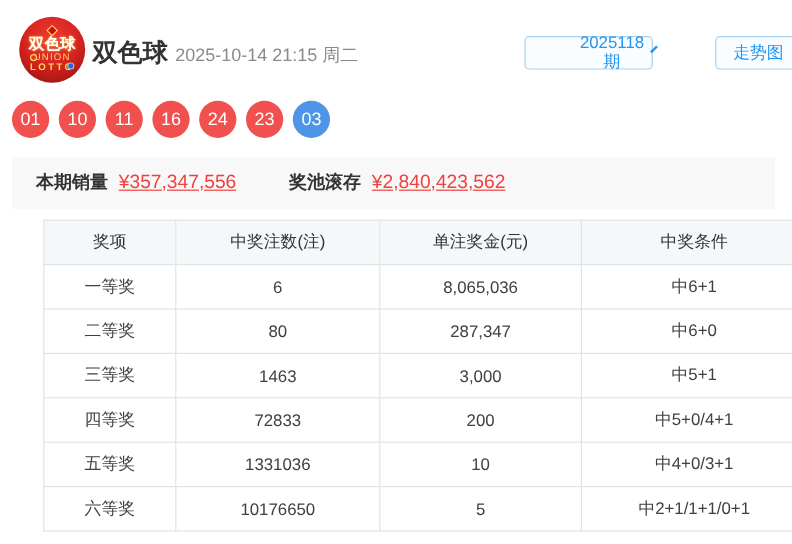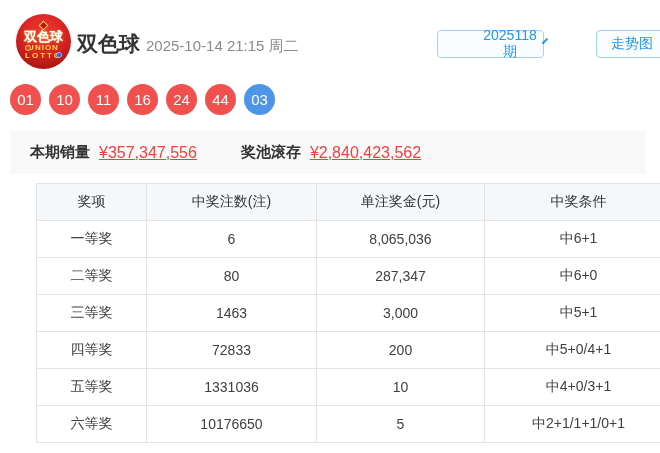--- a/index.html
+++ b/index.html
@@ -5,21 +5,21 @@
   * { margin:0; padding:0; box-sizing:border-box; }
   html,body { width:660px; height:453px; background:#fff; font-family:"Liberation Sans","DejaVu Sans",sans-serif; }
   .page { position:relative; width:660px; height:453px; background:#fff; overflow:hidden; }
 
   
   .logo { position:absolute; left:16px; top:14px; width:55px; height:55px; border-radius:50%;
           background:radial-gradient(circle at 50% 32%, #ef3a34 0%, #d42220 52%, #8d0f0d 100%);
           display:flex; flex-direction:column; align-items:center; justify-content:center; line-height:1.05; }
   .logo-knot { width:7px; height:7px; background:#c4100e; border:1px solid #ffd84d; transform:rotate(45deg); margin-bottom:1px; }
   .logo-cn { color:#fff; font-weight:bold; font-size:13px; text-shadow:0 0 2px #ffcf3f; white-space:nowrap; }
-  .logo-union { color:#ffd84d; font-size:8px; font-weight:bold; letter-spacing:1px; }
+  .logo-union { color:#ffd84d; font-size:8px; font-weight:normal; letter-spacing:1px; }
   .logo-lotto { color:#ffd84d; font-size:8px; font-weight:bold; letter-spacing:2px; }
   .logo-dot { position:absolute; width:6px; height:6px; border-radius:50%; }
   .logo-dot.red { left:9px; top:31px; background:#e03230; border:1px solid #ffd84d; }
   .logo-dot.blue { right:9px; bottom:11px; background:#2d62c5; border:1px solid #9db9ea; }
 
   .page-title { position:absolute; left:77px; top:30px; font-size:21px; font-weight:bold; color:#333; }
   .datetime { position:absolute; left:146px; top:37px; font-size:15px; color:#8b8b8b; }
 
   .btn { position:absolute; top:30px; height:28px; border:1px solid #a6d1f1; border-radius:4px;
          background:#fafdff; color:#2196f3; font-size:14px; cursor:pointer;
@@ -72,21 +72,21 @@
     <span class="chevron"></span>
   </button>
   <button class="btn btn-trend">走势图</button>
 
   <div class="balls">
     <span class="ball red">01</span>
     <span class="ball red">10</span>
     <span class="ball red">11</span>
     <span class="ball red">16</span>
     <span class="ball red">24</span>
-    <span class="ball red">44</span>
+    <span class="ball red">23</span>
     <span class="ball blue">03</span>
   </div>
 
   <div class="stats">
     <span class="stat-label">本期销量</span>
     <span class="stat-value">¥357,347,556</span>
     <span class="stat-gap"></span>
     <span class="stat-label">奖池滚存</span>
     <span class="stat-value">¥2,840,423,562</span>
   </div>

